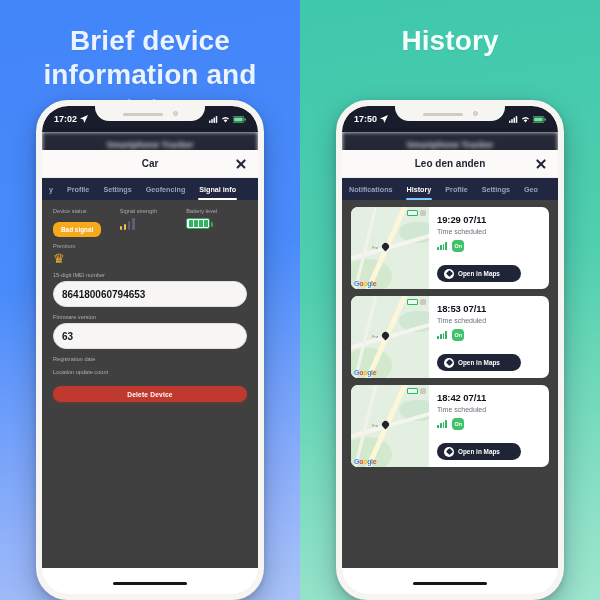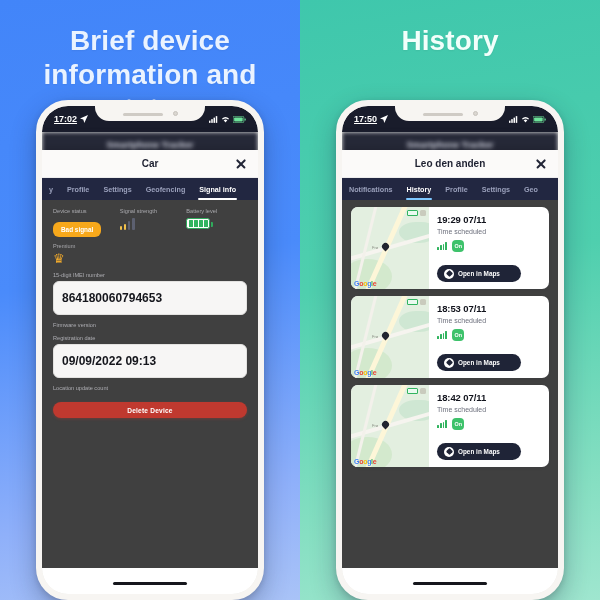--- a/index.html
+++ b/index.html
@@ -40,21 +40,21 @@
     position: absolute; inset: 0;
     background: #f2f1ef;
     border-radius: 26px;
     overflow: hidden;
   }
 
   
   .statusbar {
     position: relative; height: 26px; background: #191c2b;
     display: flex; align-items: center; justify-content: space-between;
-    padding: 0 12px; color: #fff; font-size: 9px; font-weight: 700; text-decoration: underline;
+    padding: 0 12px; color: #fff; font-size: 9px; font-weight: 700;
   }
   .sb-left { display: flex; align-items: center; gap: 3px; }
   .sb-right { display: flex; align-items: center; gap: 3px; }
   .notch {
     position: absolute; left: 50%; transform: translateX(-50%); top: -7px;
     width: 110px; height: 22px; background: #f7f5f2;
     border-radius: 0 0 14px 14px;
     display: flex; align-items: flex-end; justify-content: center; gap: 10px;
     padding-bottom: 5px;
   }
@@ -143,23 +143,23 @@
 
   .premium-label { font-size: 5.6px; color: #a9a9ad; margin: 4px 0 3px; filter: blur(.45px); }
   .crown { font-size: 13px; line-height: 1; color: #f0a92c; filter: blur(.25px); }
 
   .field { margin-top: 7px; }
   .field-label {
     font-size: 5.6px; color: #adadb2; margin-bottom: 3px;
     filter: blur(.45px); white-space: nowrap;
   }
   .field-box {
-    background: #f7f6f5; border: 1px solid #e3e2e0; border-radius: 6px;
-    height: 34px; display: flex; align-items: center; padding: 0 8px;
-    font-size: 12px; color: #15161c; font-weight: 600;
+    background: #f7f6f5; border: 1px solid #e3e2e0; border-radius: 13px;
+    height: 26px; display: flex; align-items: center; padding: 0 8px;
+    font-size: 10px; color: #15161c; font-weight: 600;
   }
   .delete-btn {
     margin: 11px 0 0; height: 16px; border-radius: 8px;
     background: #c0392f; color: #fff;
     display: flex; align-items: center; justify-content: center;
     font-size: 6.6px; font-weight: 700; letter-spacing: .2px;
     cursor: pointer; box-shadow: 0 1px 3px rgba(192,57,47,.35);
   }
 
   
@@ -339,24 +339,24 @@
 
               <div class="premium-label">Premium</div>
               <div class="crown">♛</div>
 
               <div class="field">
                 <div class="field-label">15-digit IMEI number</div>
                 <div class="field-box">864180060794653</div>
               </div>
               <div class="field">
                 <div class="field-label">Firmware version</div>
+                <div class="field-box">63</div>
               </div>
               <div class="field">
                 <div class="field-label">Registration date</div>
-                <div class="field-box">09/09/2022 09:13</div>
               </div>
               <div class="field">
                 <div class="field-label">Location update count</div>
               </div>
 
               <div class="delete-btn">Delete Device</div>
             </div>
           </div>
         </div>
 

